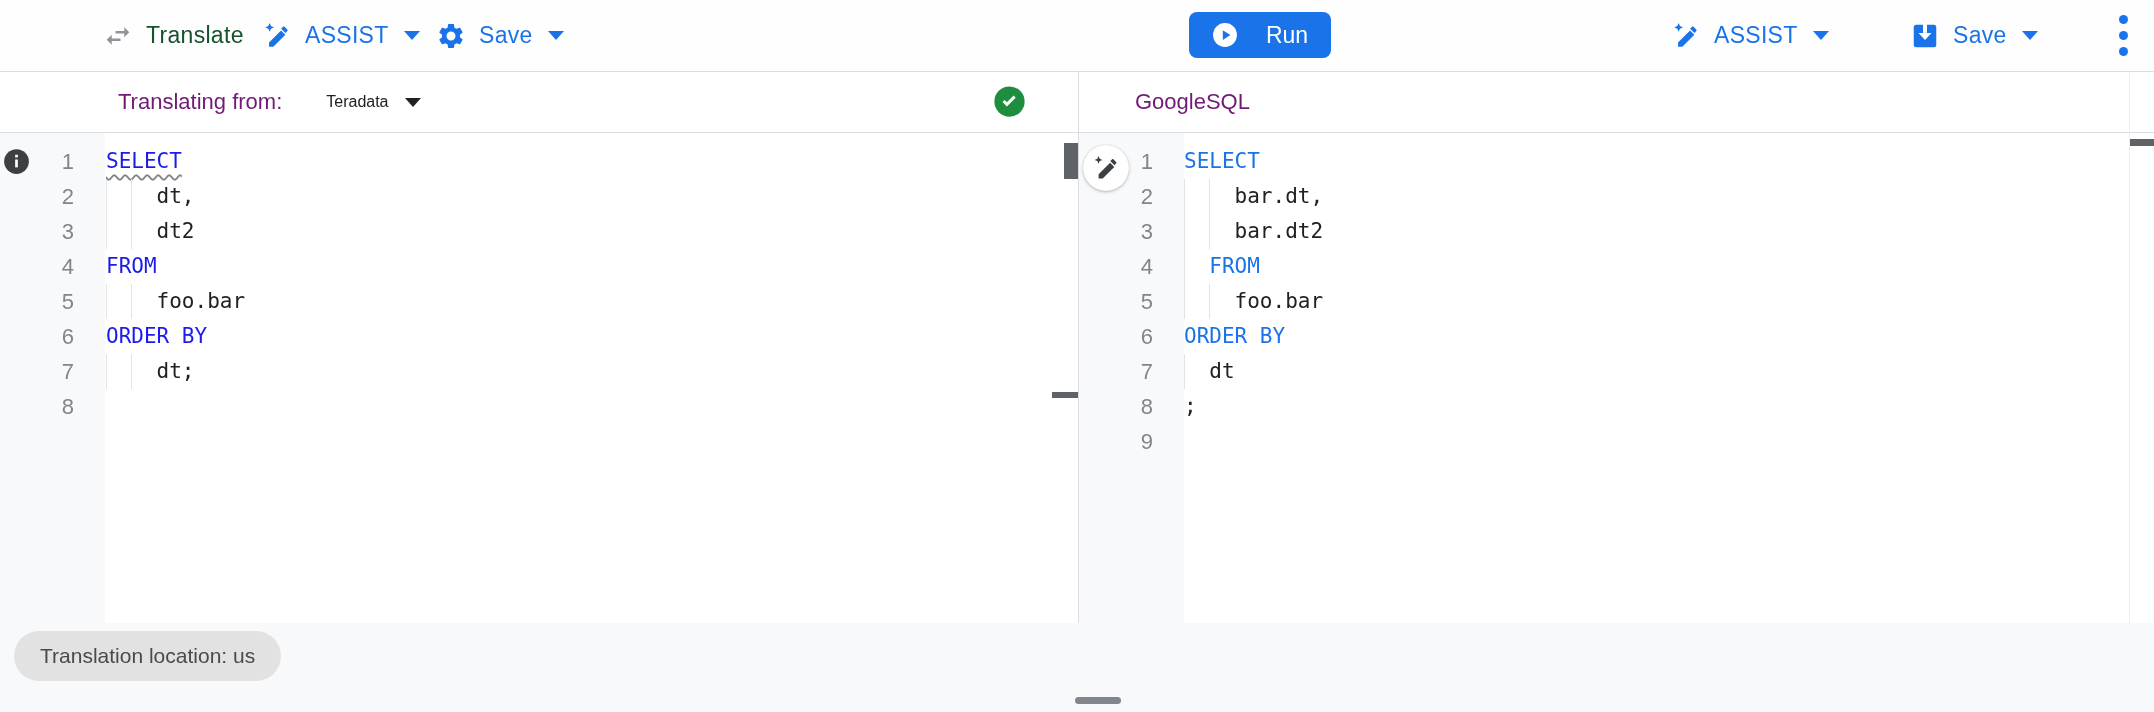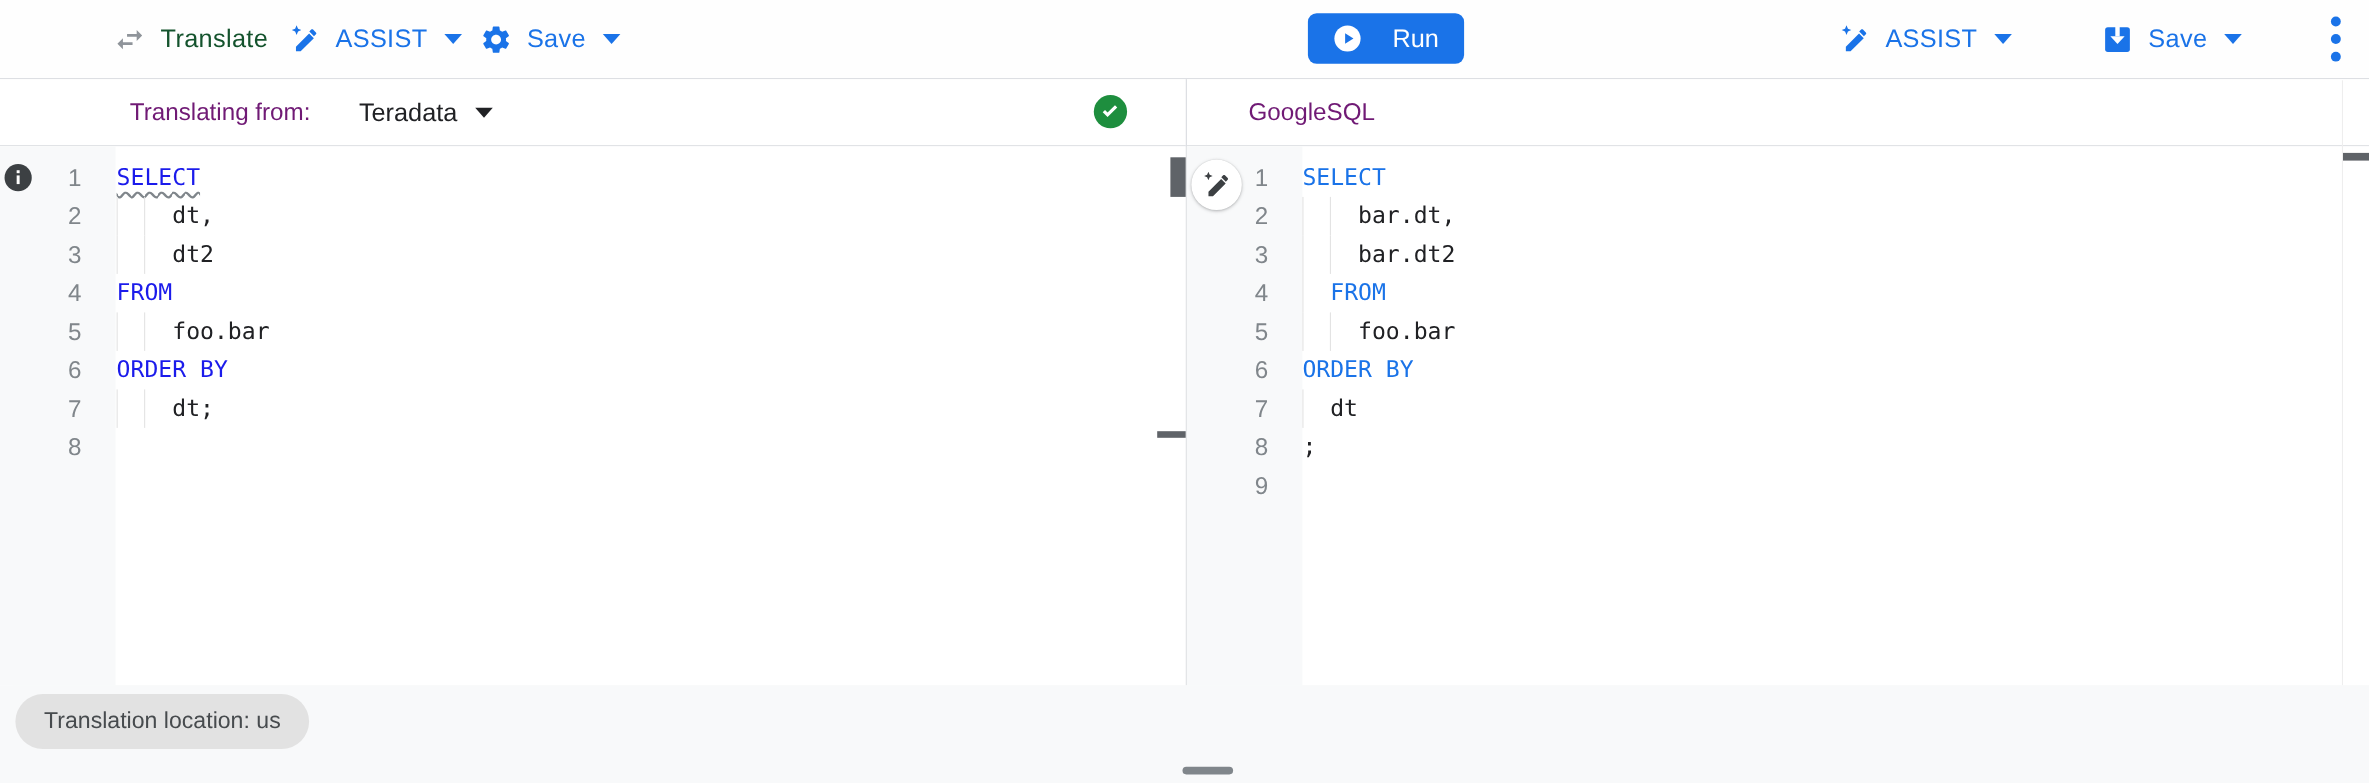--- a/index.html
+++ b/index.html
@@ -37,21 +37,21 @@
   .kebab i { width:9px; height:9px; border-radius:50%; background:#1a73e8; display:block; }
 
   
   .hdr {
     position:absolute; top:72px; height:61px; background:#fff;
     border-bottom:1px solid #dadce0; display:flex; align-items:center;
   }
   .hdr-left  { left:0;  width:1078px; }
   .hdr-right { left:1079px; width:1075px; }
   .hdr-label { font-size:22px; color:#701a75; }
-  .dialect-select { display:flex; align-items:center; gap:14px; margin-left:44px; cursor:pointer; font-size:23px; color:#202124; }
+  .dialect-select { display:flex; align-items:center; gap:14px; margin-left:44px; cursor:pointer; font-size:16px; color:#202124; }
   .check-circle {
     position:absolute; left:993px; top:13px; width:33px; height:33px;
   }
   
   .editor-area { position:absolute; top:133px; height:490px; background:#fff; }
   .ed-left  { left:0; width:1078px; }
   .ed-right { left:1079px; width:1075px; }
   .gutter   { position:absolute; top:0; bottom:0; background:#f8f9fa; }
   .ed-left  .gutter { left:0; width:105px; }
   .ed-right .gutter { left:0; width:105px; }

